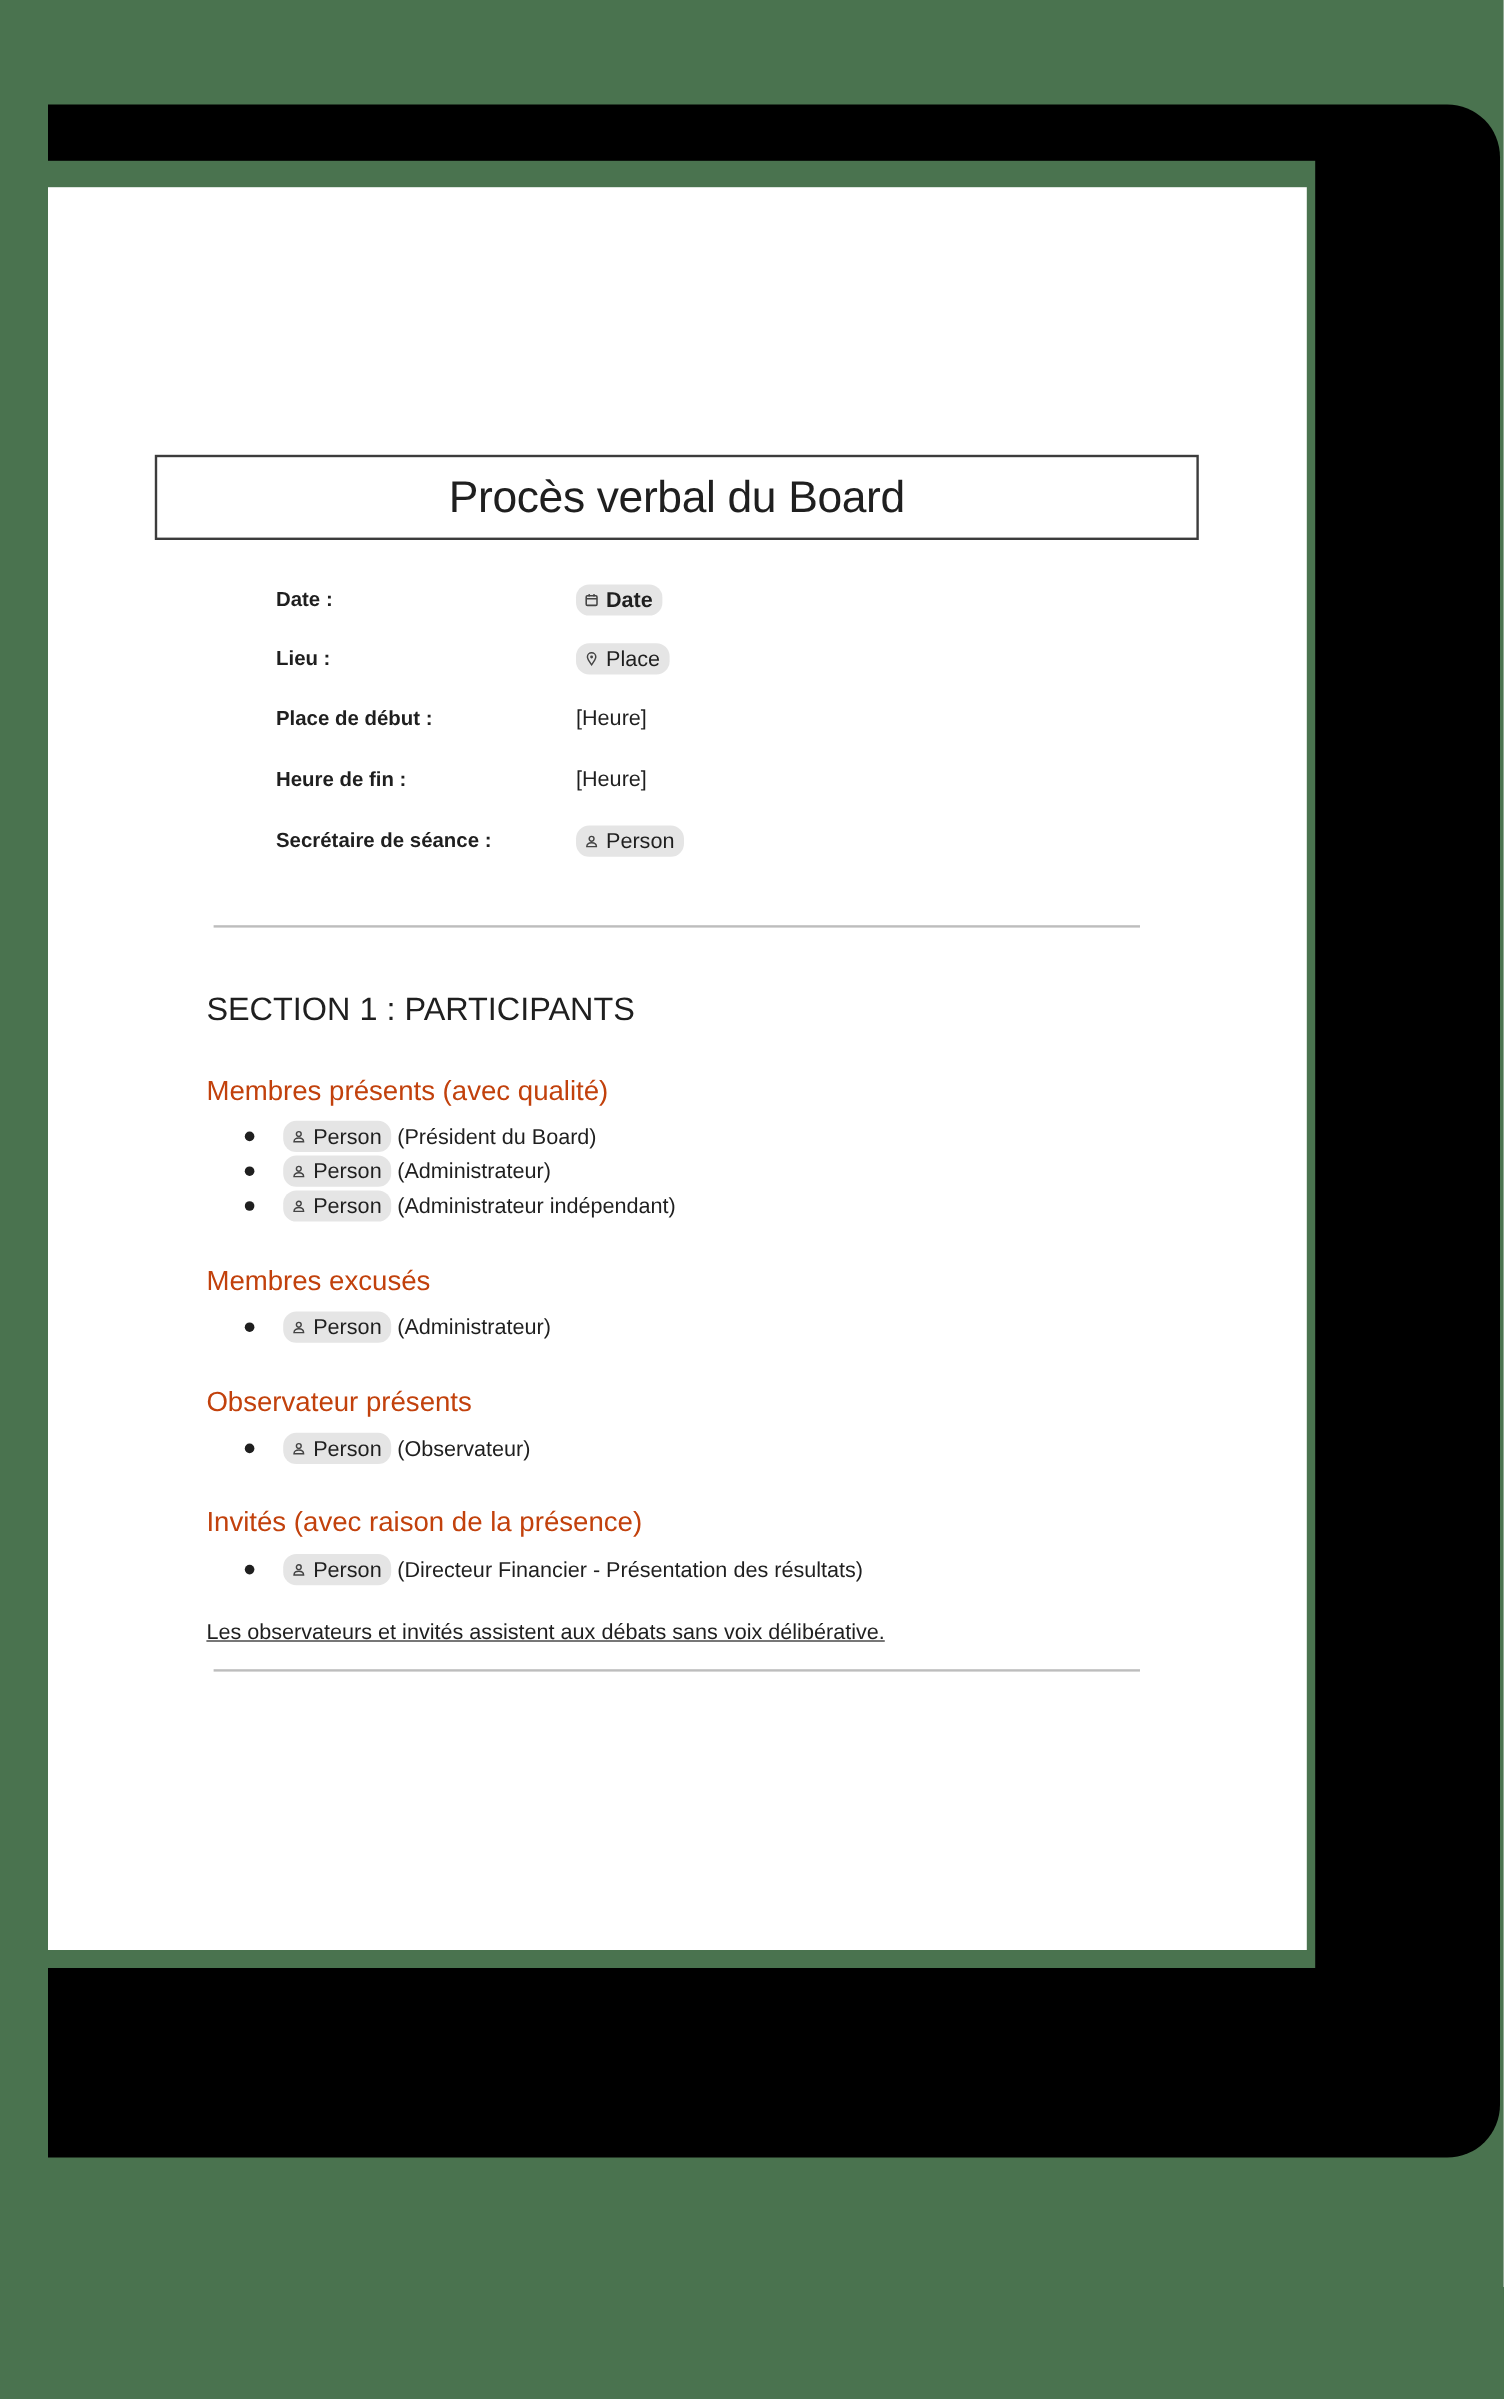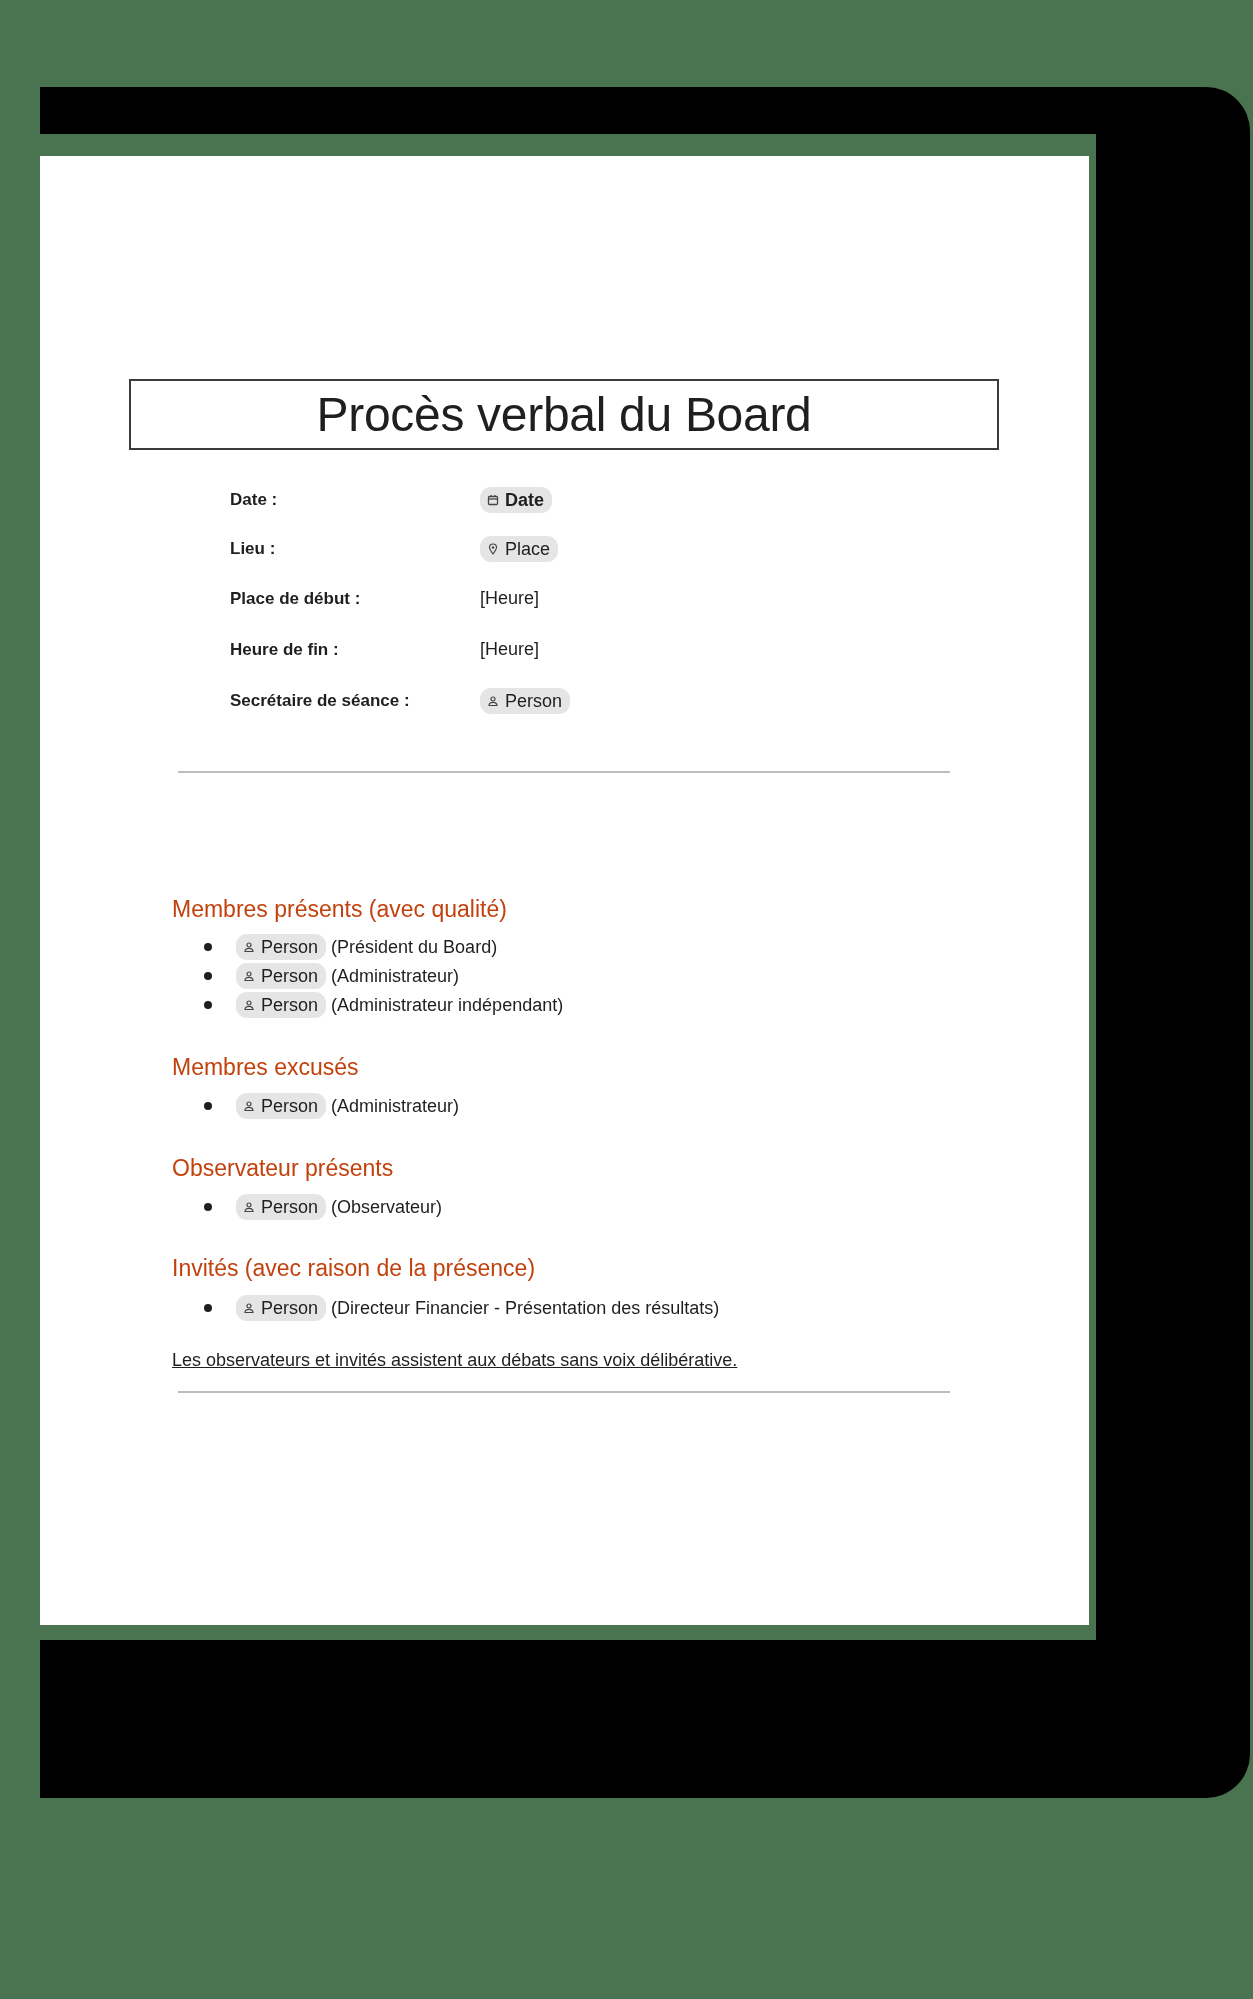--- a/index.html
+++ b/index.html
@@ -20,21 +20,21 @@
   .page {
     position: absolute; left: 40px; top: 156px; width: 1049px; height: 1469px;
     background: #ffffff;
   }
   .abs { position: absolute; }
   .title-box {
     position: absolute; left: 89px; top: 223px; width: 866px; height: 67px;
     border: 2px solid #3c3c3c; box-sizing: content-box;
     display: flex; align-items: center; justify-content: center;
   }
-  .title { font-size: 48px; color: #1f1f1f; letter-spacing: -0.3px; text-align: right; }
+  .title { font-size: 37px; color: #1f1f1f; letter-spacing: -0.3px; text-align: right; }
   .info-label { font-size: 17px; font-weight: bold; color: #1f1f1f; left: 190px; }
   .info-value { left: 440px; font-size: 18px; color: #1f1f1f; }
   .chip {
     display: inline-flex; align-items: center; gap: 6px;
     background: #e5e5e5; border-radius: 11px; padding: 2px 8px 2px 7px;
     font-size: 18px; line-height: 22px; color: #1f1f1f;
   }
   .chip.bold { font-weight: bold; }
   .chip svg { width: 12px; height: 12px; display: block; }
   .hr { position: absolute; left: 138px; width: 772px; height: 2px; background: #bdbdbd; }
@@ -93,20 +93,21 @@
       <svg viewBox="0 0 12 12">
           <circle cx="6" cy="4" r="2" fill="none" stroke="#444" stroke-width="1.2"></circle>
           <path d="M2 10.5 C2 8 4 7.3 6 7.3 C8 7.3 10 8 10 10.5 Z" fill="none" stroke="#444" stroke-width="1.2"></path>
         </svg>
       <span>Person</span>
     </span>
   </div>
 
   <div class="hr" style="top:615px;"></div>
 
+  <div class="abs section-h" style="top:670px;">SECTION 1 : PARTICIPANTS</div>
 
   <div class="abs sub-h" style="top:740px;">Membres présents (avec qualité)</div>
   <div class="abs li" style="top:778px;">
     <span class="bullet"></span>
     <span class="chip">
       <svg viewBox="0 0 12 12">
           <circle cx="6" cy="4" r="2" fill="none" stroke="#444" stroke-width="1.2"></circle>
           <path d="M2 10.5 C2 8 4 7.3 6 7.3 C8 7.3 10 8 10 10.5 Z" fill="none" stroke="#444" stroke-width="1.2"></path>
         </svg>
       <span>Person</span>

